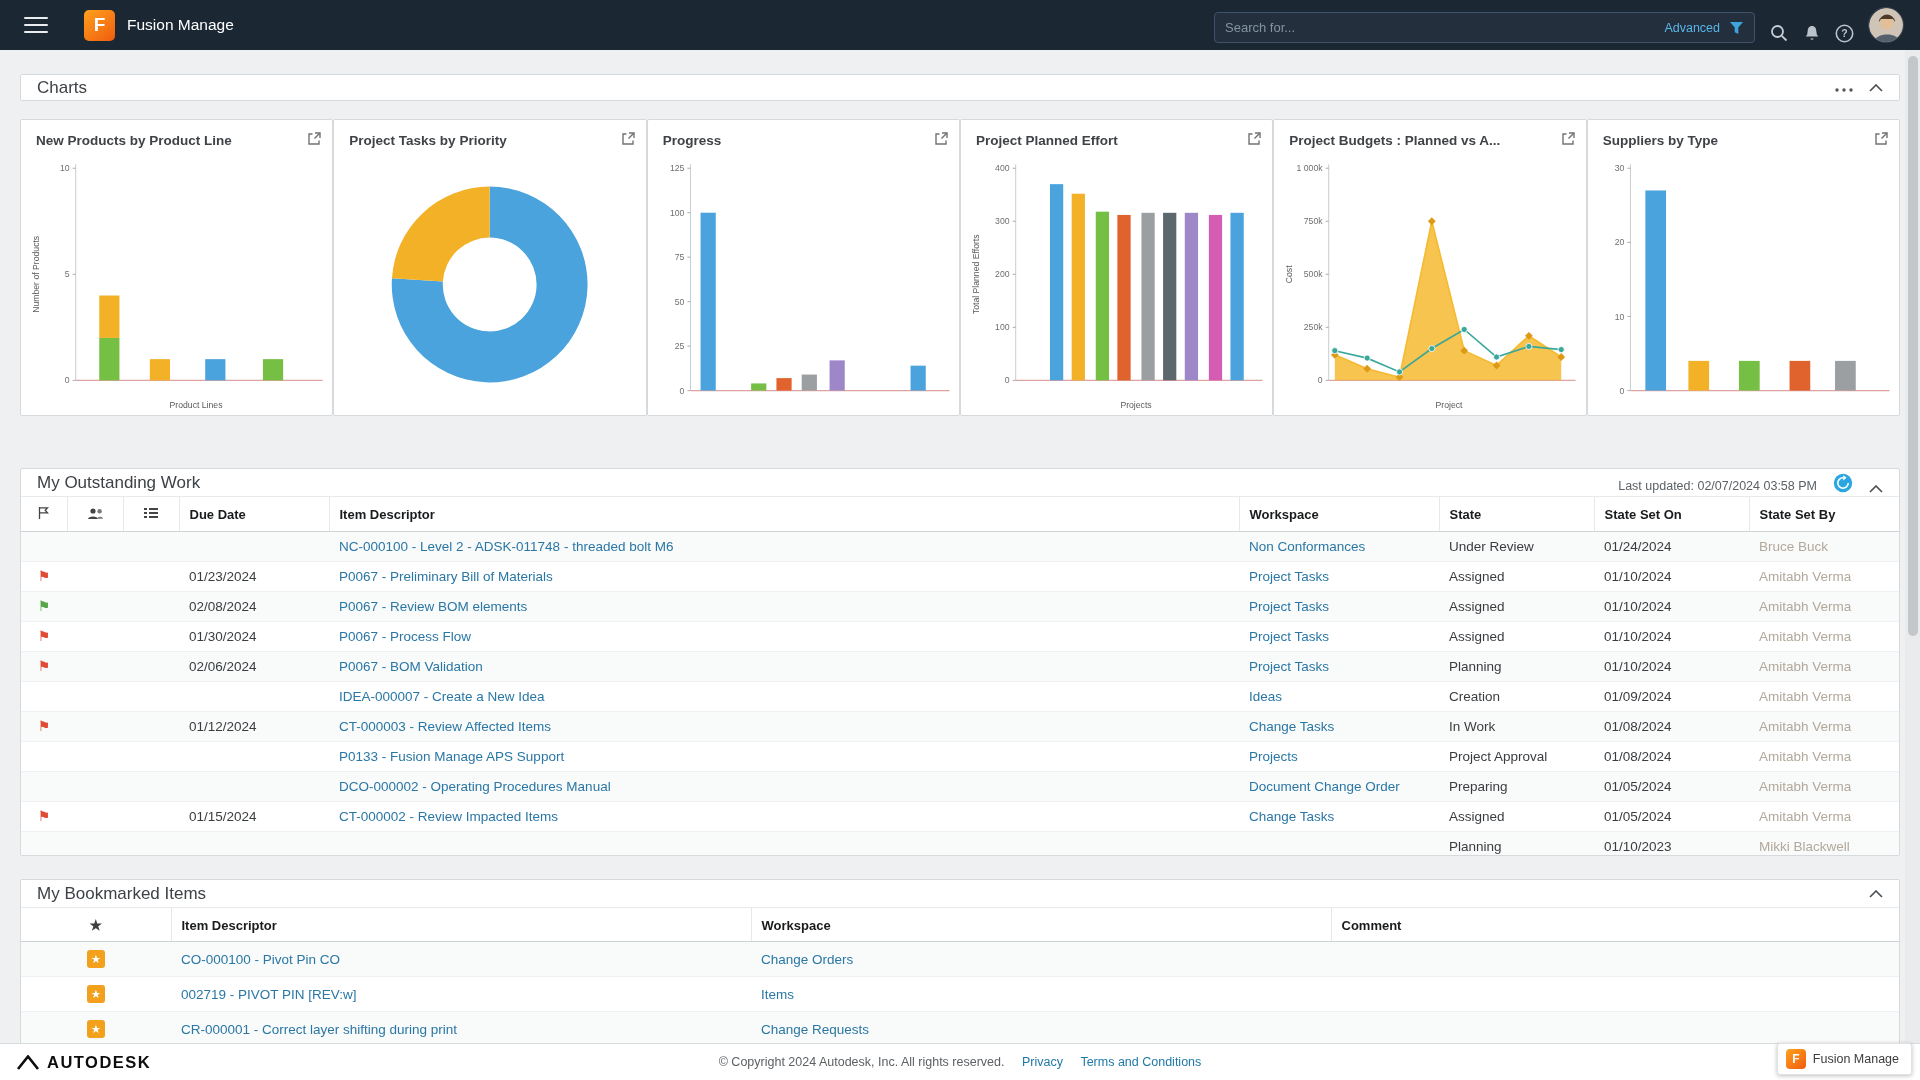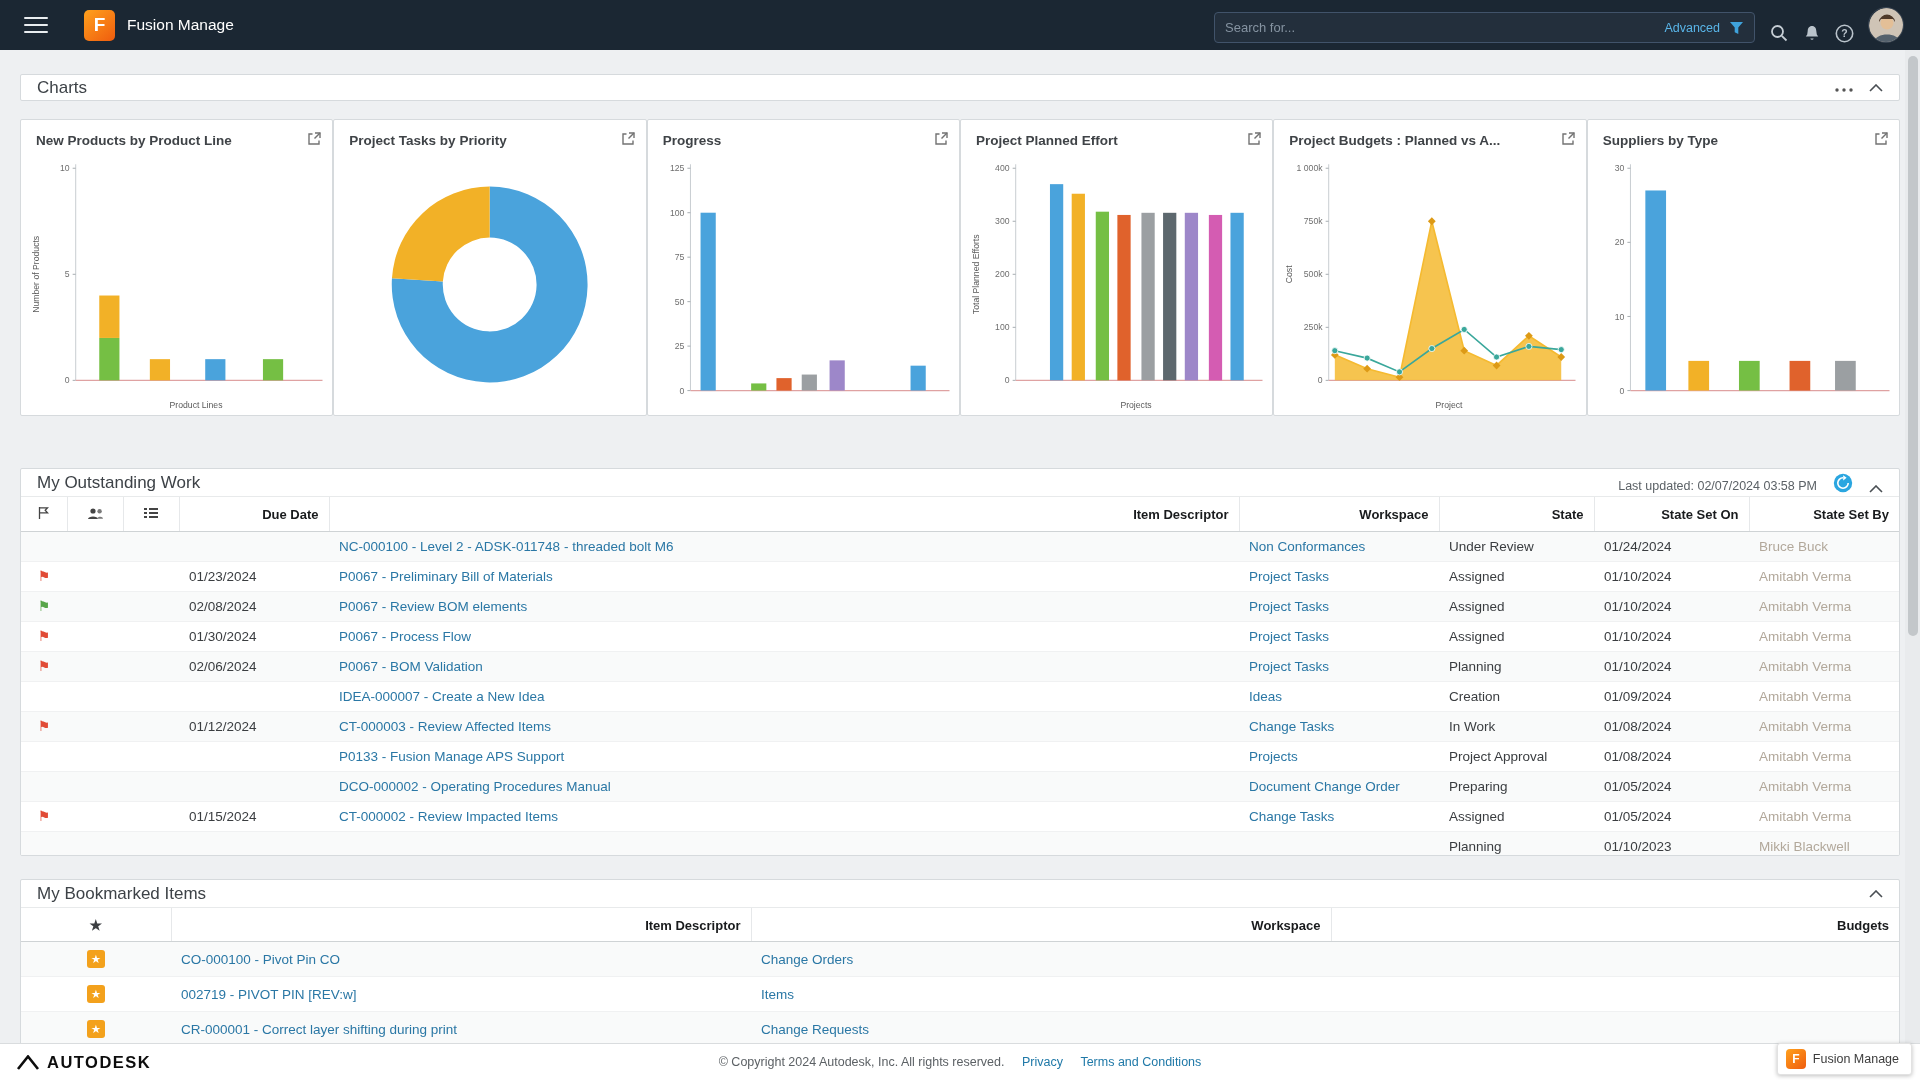--- a/index.html
+++ b/index.html
@@ -30,21 +30,21 @@
 .card{flex:1;background:#fff;border:1px solid #d6dadd;border-radius:2px;position:relative;height:297px;min-width:0}
 .card-title{font-size:13.5px;font-weight:bold;color:#3f4347;padding:13px 32px 0 15px;white-space:nowrap;overflow:hidden;text-overflow:ellipsis}
 .popout{position:absolute;top:11px;right:10px;cursor:pointer;line-height:0}
 .chart-host{position:absolute;left:3px;right:3px;top:36px;bottom:2px}
 .chart-host svg{display:block}
 svg text{font-family:"Liberation Sans",sans-serif}
 
 .outstanding{margin-top:52px;height:388px;overflow:hidden}
 .bookmarked{margin-top:23px}
 table{width:100%;border-collapse:collapse;font-size:13.5px;table-layout:fixed}
-thead th{text-align:right;font-size:13px;color:#191b1d;padding:9px 10px 8px;border-top:1px solid #e8eaeb;border-bottom:1px solid #cfd3d5;background:#fff;white-space:nowrap}
+thead th{text-align:left;font-size:13px;color:#191b1d;padding:9px 10px 8px;border-top:1px solid #e8eaeb;border-bottom:1px solid #cfd3d5;background:#fff;white-space:nowrap}
 thead th + th{border-left:1px solid #e6e8ea}
 tbody td{padding:7px 10px;border-bottom:1px solid #f0f1f2;white-space:nowrap;overflow:hidden;text-overflow:ellipsis;color:#3a3d40}
 .outstanding tbody tr:nth-child(odd){background:#f9fafa}
 .bookmarked tbody tr:nth-child(odd){background:#f9fafa}
 .bookmarked tbody td{padding:8px 10px}
 .lnk{color:#2a77a5;cursor:pointer}
 .c-setby{color:#b2a89b}
 .c-icon{text-align:center}
 .flag{font-size:14px;line-height:1}
 .flag-red{color:#e14b36}
@@ -514,21 +514,21 @@
         <col style="width:150px">
         <col style="width:580px">
         <col style="width:580px">
         <col>
       </colgroup>
     <thead>
       <tr>
         <th class="c-star"><span class="star-head">★</span></th>
         <th>Item Descriptor</th>
         <th>Workspace</th>
-        <th>Budgets</th>
+        <th>Comment</th>
       </tr>
     </thead>
     <tbody>
         <tr>
           <td class="c-star"><span class="star-badge">★</span></td>
           <td><a class="lnk">CO-000100 - Pivot Pin CO</a></td>
           <td><a class="lnk">Change Orders</a></td>
           <td></td>
         </tr>
         <tr>

